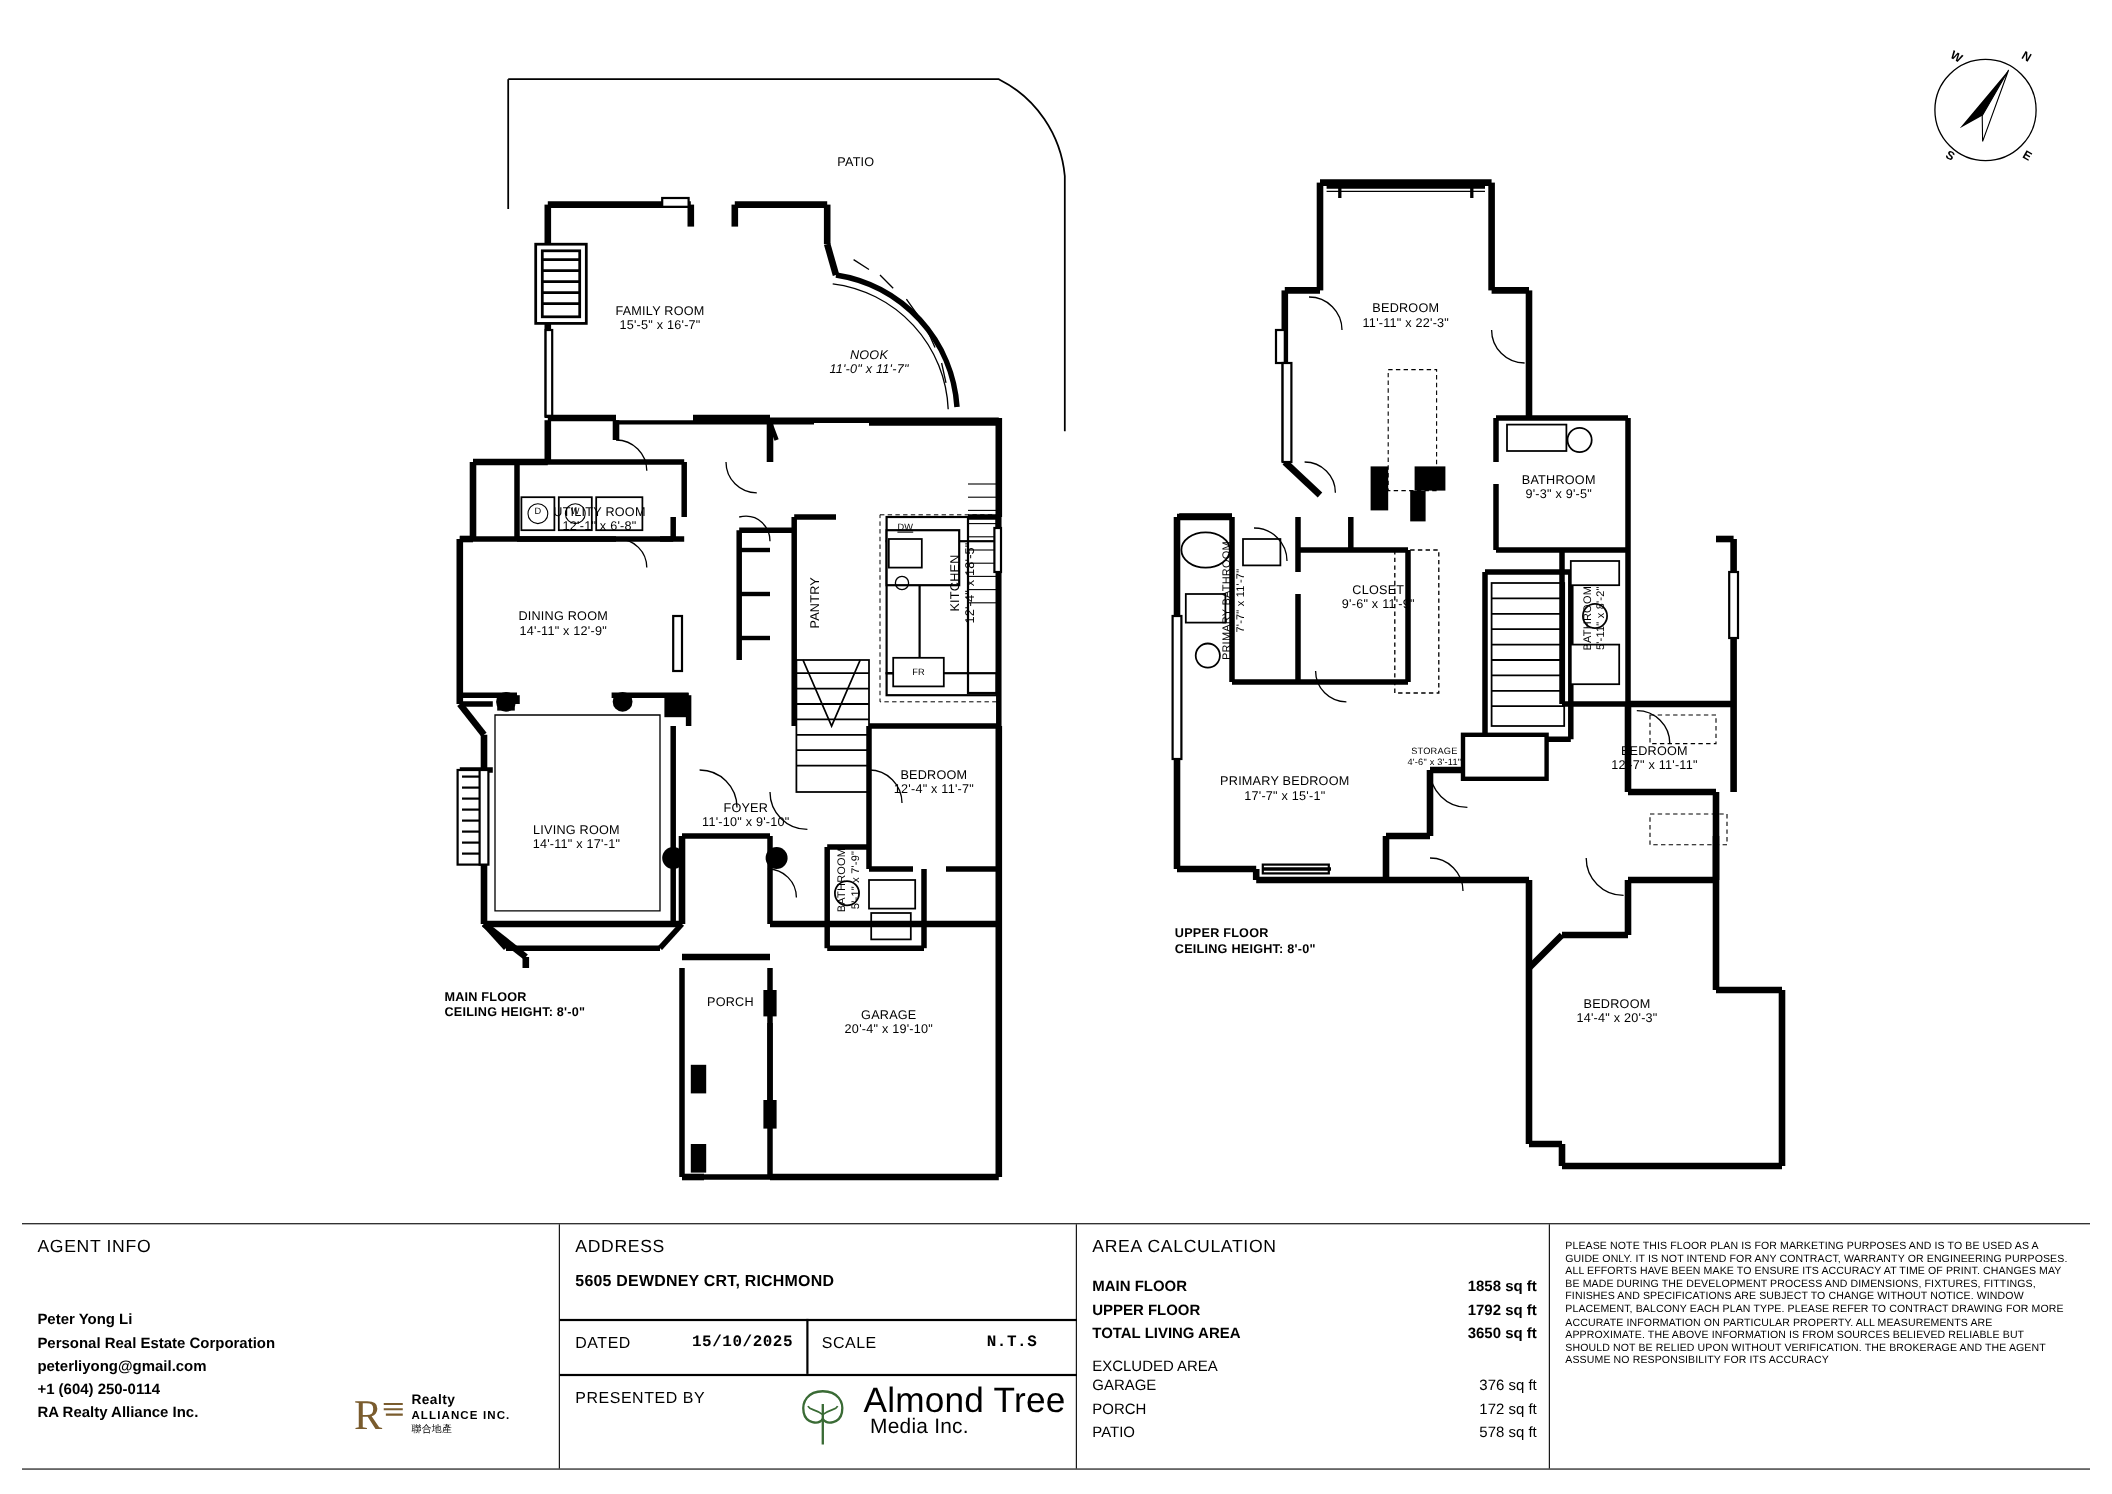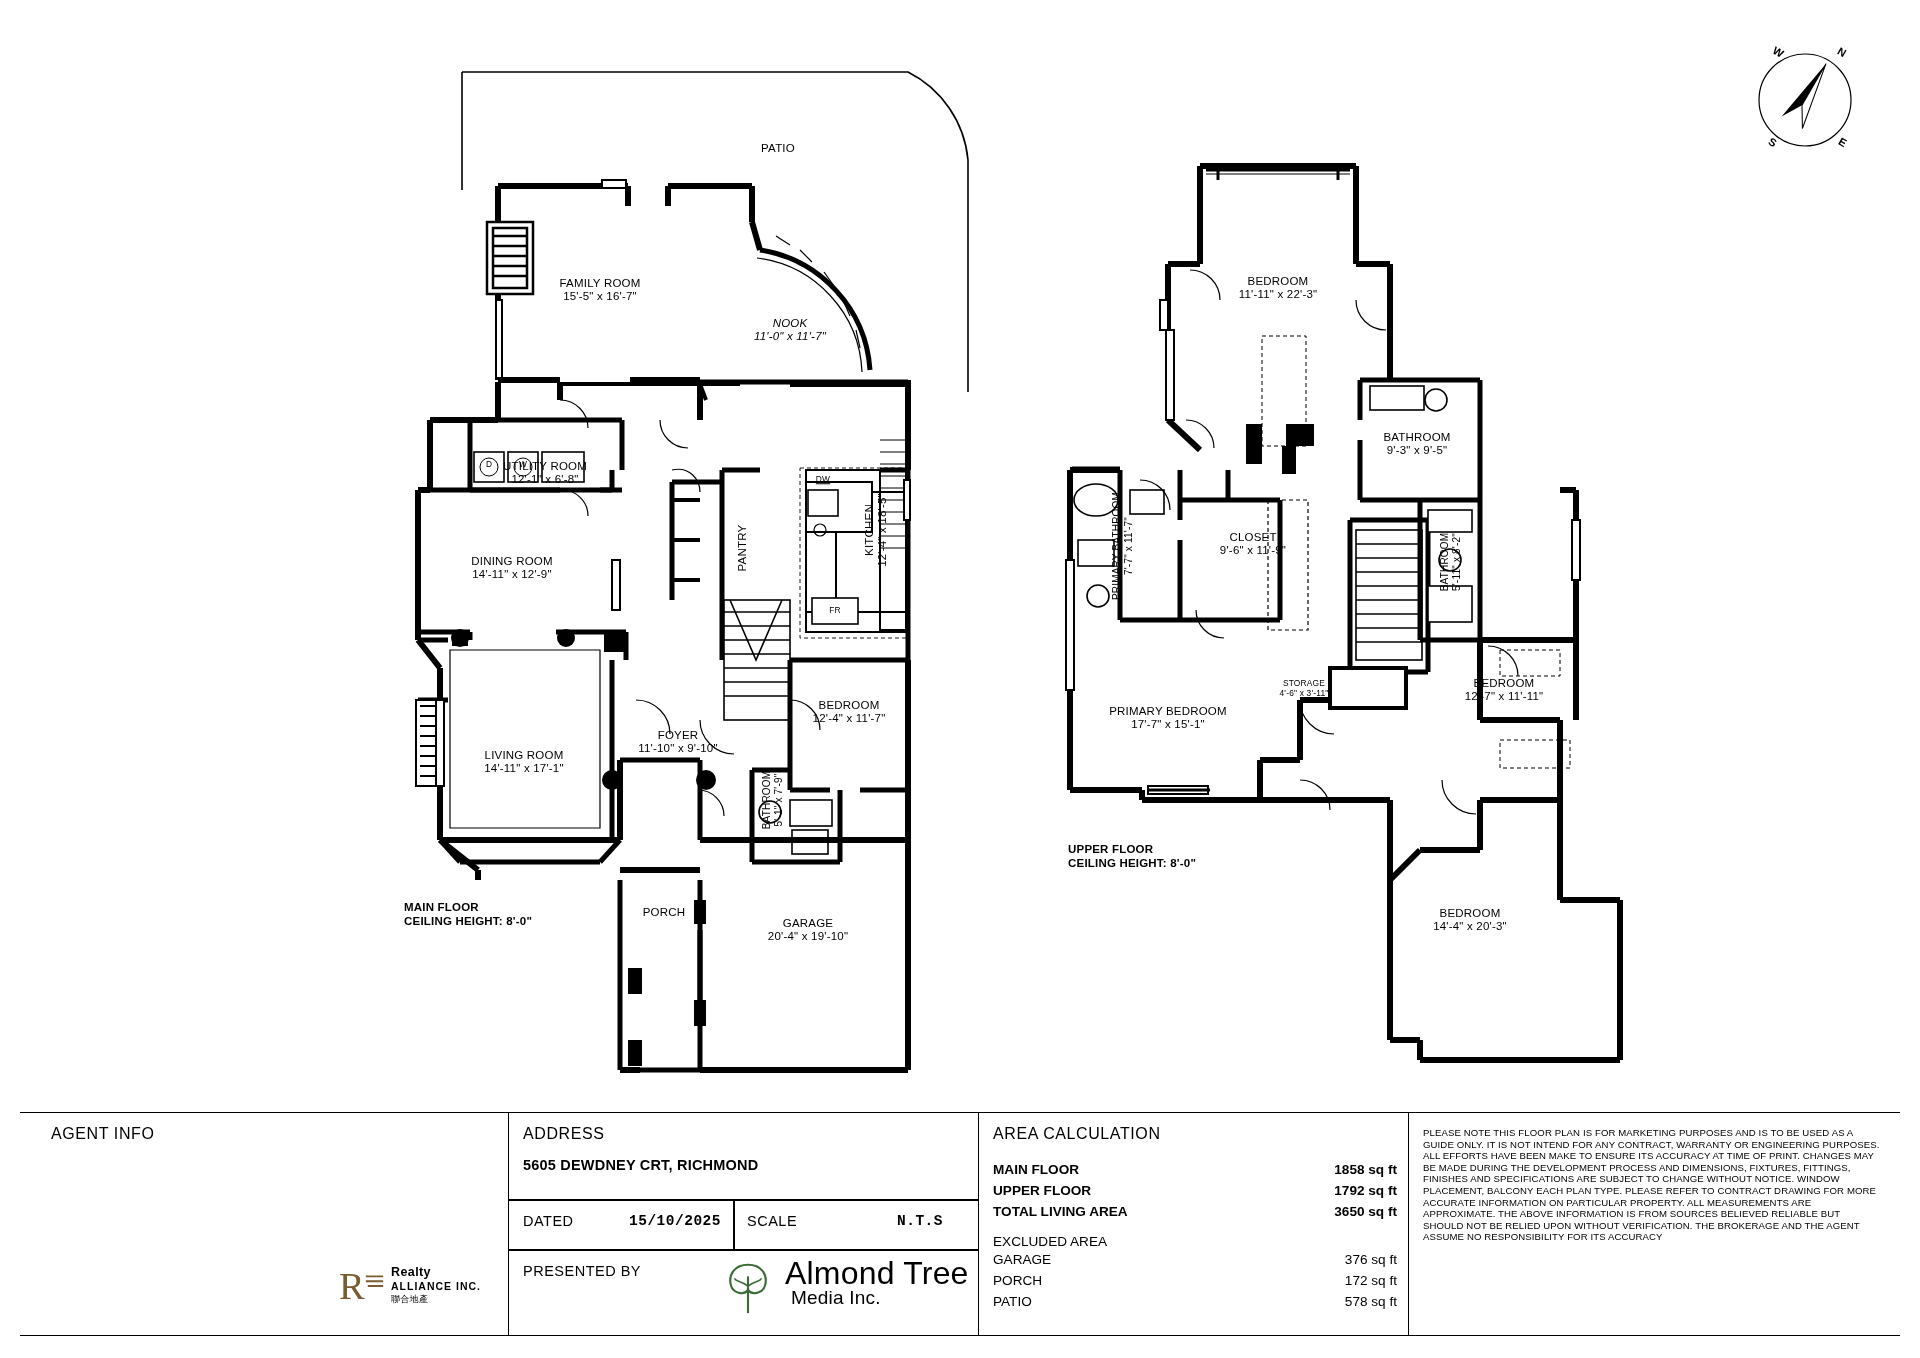--- a/index.html
+++ b/index.html
@@ -56,21 +56,21 @@
   
   .infobar {
     position: absolute;
     left: 20px; top: 1112px;
     width: 1880px; height: 224px;
     border-top: 1.6px solid #000;
     border-bottom: 1.6px solid #000;
     box-sizing: border-box;
   }
   .col { position: absolute; top: 0; height: 100%; box-sizing: border-box; }
-  .col-agent { left: 17px; width: 488px; }
+  .col-agent { left: 0; width: 488px; }
   .col-addr  { left: 488px; width: 470px; border-left: 1.6px solid #000; }
   .col-area  { left: 958px; width: 430px; border-left: 1.6px solid #000; }
   .col-note  { left: 1388px; width: 492px; border-left: 1.6px solid #000; }
 
   .colhead {
     font-size: 16px;
     letter-spacing: 0.6px;
     font-weight: 400;
     padding: 12px 0 0 14px;
   }
@@ -746,20 +746,27 @@
     <div class="c" style="left:28px; top:6px; transform:rotate(30deg);"><span>W</span></div>
     <div class="c" style="left:24px; top:96px; transform:rotate(30deg);"><span>S</span></div>
     <div class="c" style="left:94px; top:96px; transform:rotate(30deg);"><span>E</span></div>
   </div>
 </div>
 
 <div class="infobar">
 
   <div class="col col-agent">
     <div class="colhead">AGENT INFO</div>
+    <div class="agent-lines">
+      <div>Peter Yong Li</div>
+      <div>Personal Real Estate Corporation</div>
+      <div>peterliyong@gmail.com</div>
+      <div>+1 (604) 250-0114</div>
+      <div>RA Realty Alliance Inc.</div>
+    </div>
 
     <div class="realty-logo">
       <svg viewBox="0 0 52 52" width="50" height="50" style="position:absolute;left:0;top:0;">
         <text x="2" y="40" font-family="Liberation Serif, serif" font-size="40" fill="#7a5c2e">R</text>
         <path d="M30 16 L48 16 M30 21 L48 21 M32 26 L48 26" stroke="#7a5c2e" stroke-width="2" fill="none"></path>
       </svg>
       <div class="rtxt">
         <span>Realty</span><br>
         <span style="font-size:10.5px;letter-spacing:1px;">ALLIANCE INC.</span>
       </div>

